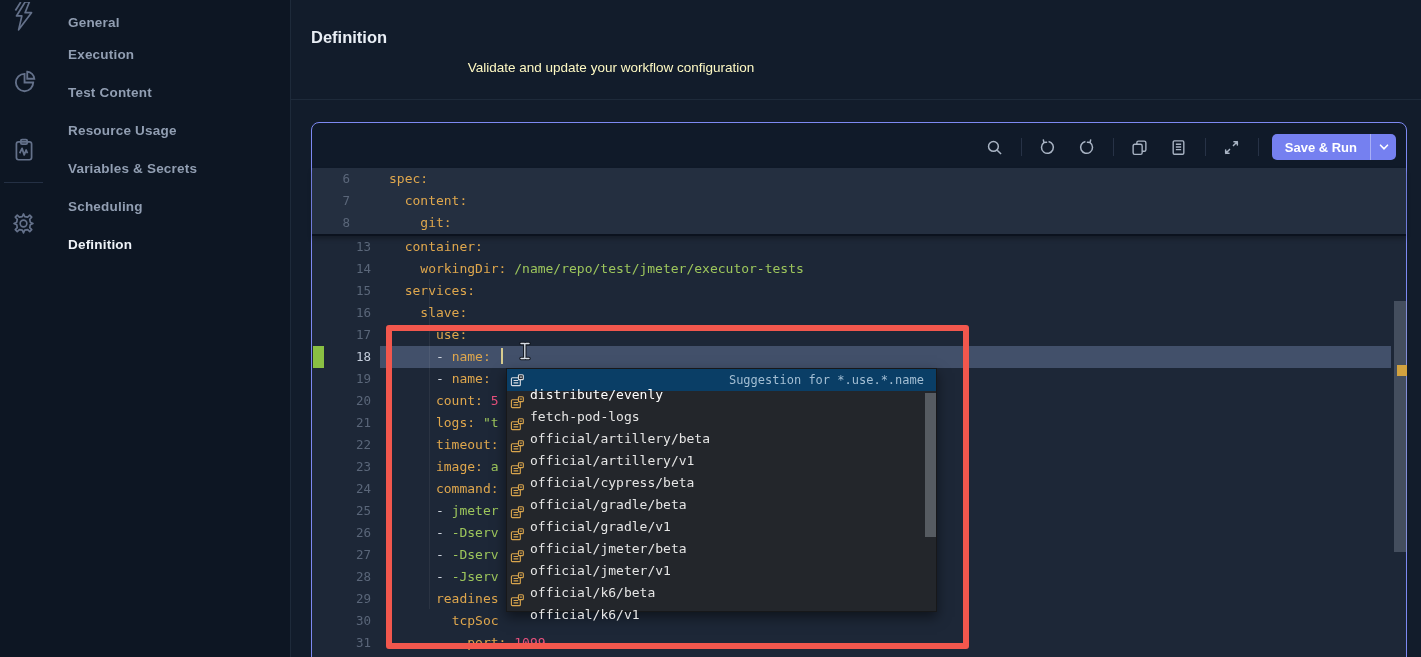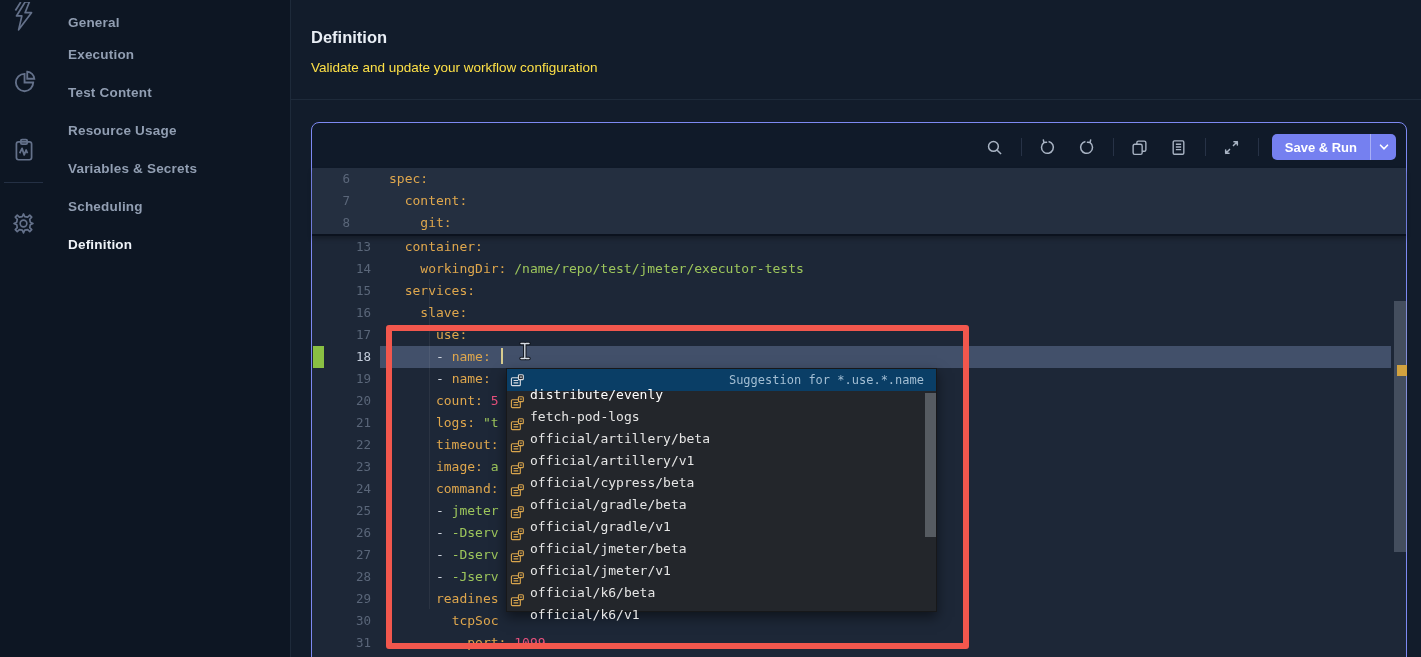--- a/index.html
+++ b/index.html
@@ -15,21 +15,21 @@
   
   .sidebar { position:absolute; left:47px; top:0; width:243px; height:657px; background:#0d1623; }
   .side-item { position:absolute; left:21px; font-size:13.5px; font-weight:700; color:#919eb2;
     cursor:pointer; letter-spacing:.2px; }
   .side-item.active { color:#eef2f7; }
   .v-divider { position:absolute; left:290px; top:0; width:1px; height:657px; background:#1e2a3a; }
 
   
   .main-header { position:absolute; left:311px; top:0; }
   .page-title { position:absolute; left:0; top:28px; font-size:16.5px; font-weight:700; color:#e9eef5; width:600px; }
-  .page-subtitle { position:absolute; left:0; top:60px; font-size:13.5px; color:#fde047; width:600px; }
+  .page-subtitle { position:absolute; left:0; top:60px; font-size:13.5px; color:#fef9c3; width:600px;text-align:center; }
   .h-divider { position:absolute; left:291px; top:99px; width:1130px; height:1px; background:#1e2a3a; }
 
   
   .panel { position:absolute; left:311px; top:122px; width:1096px; height:545px;
     background:#101a29; border:1px solid #7d89f2; border-radius:8px 8px 0 0; }
   .toolbar { position:absolute; top:9px; right:10px; height:30px; display:flex; align-items:center; gap:13px; }
   .tb-icon { width:26px; height:26px; display:flex; align-items:center; justify-content:center;
     color:#a9b4c4; cursor:pointer; border-radius:4px; }
   .tb-divider { width:1px; height:18px; background:#273246; }
   .save-btn { display:flex; align-items:stretch; height:26px; background:#7580f0; border-radius:5px;

